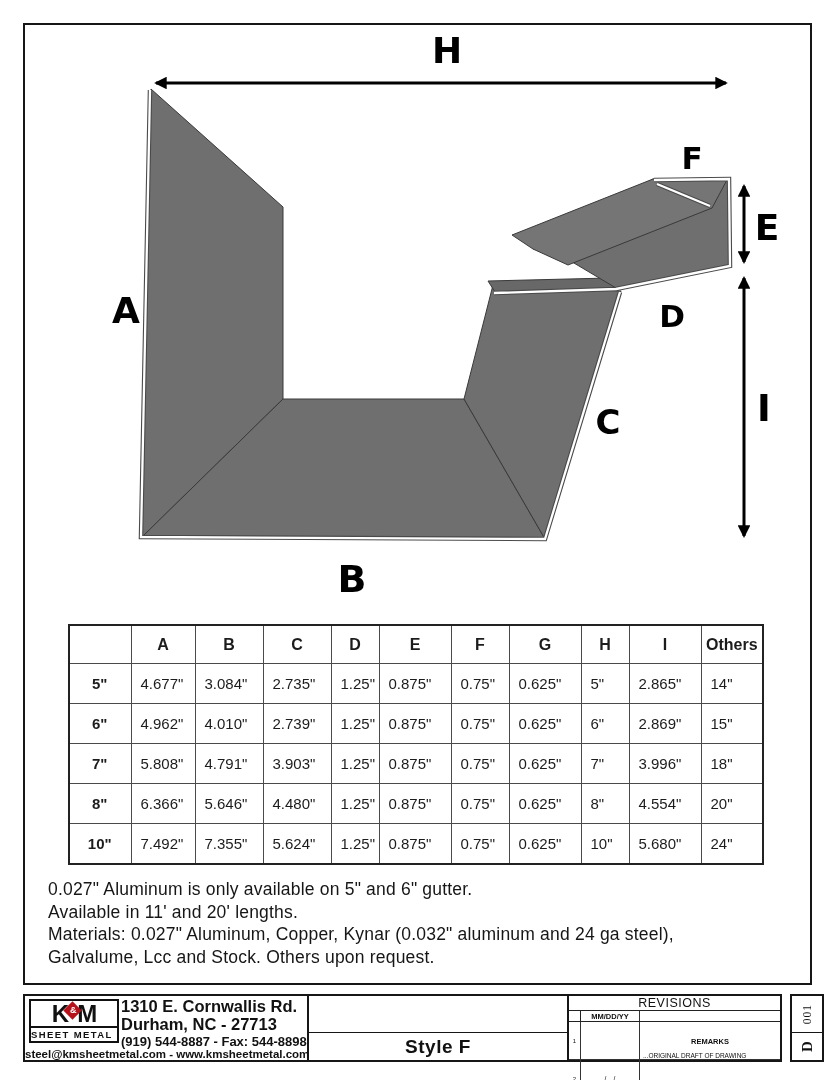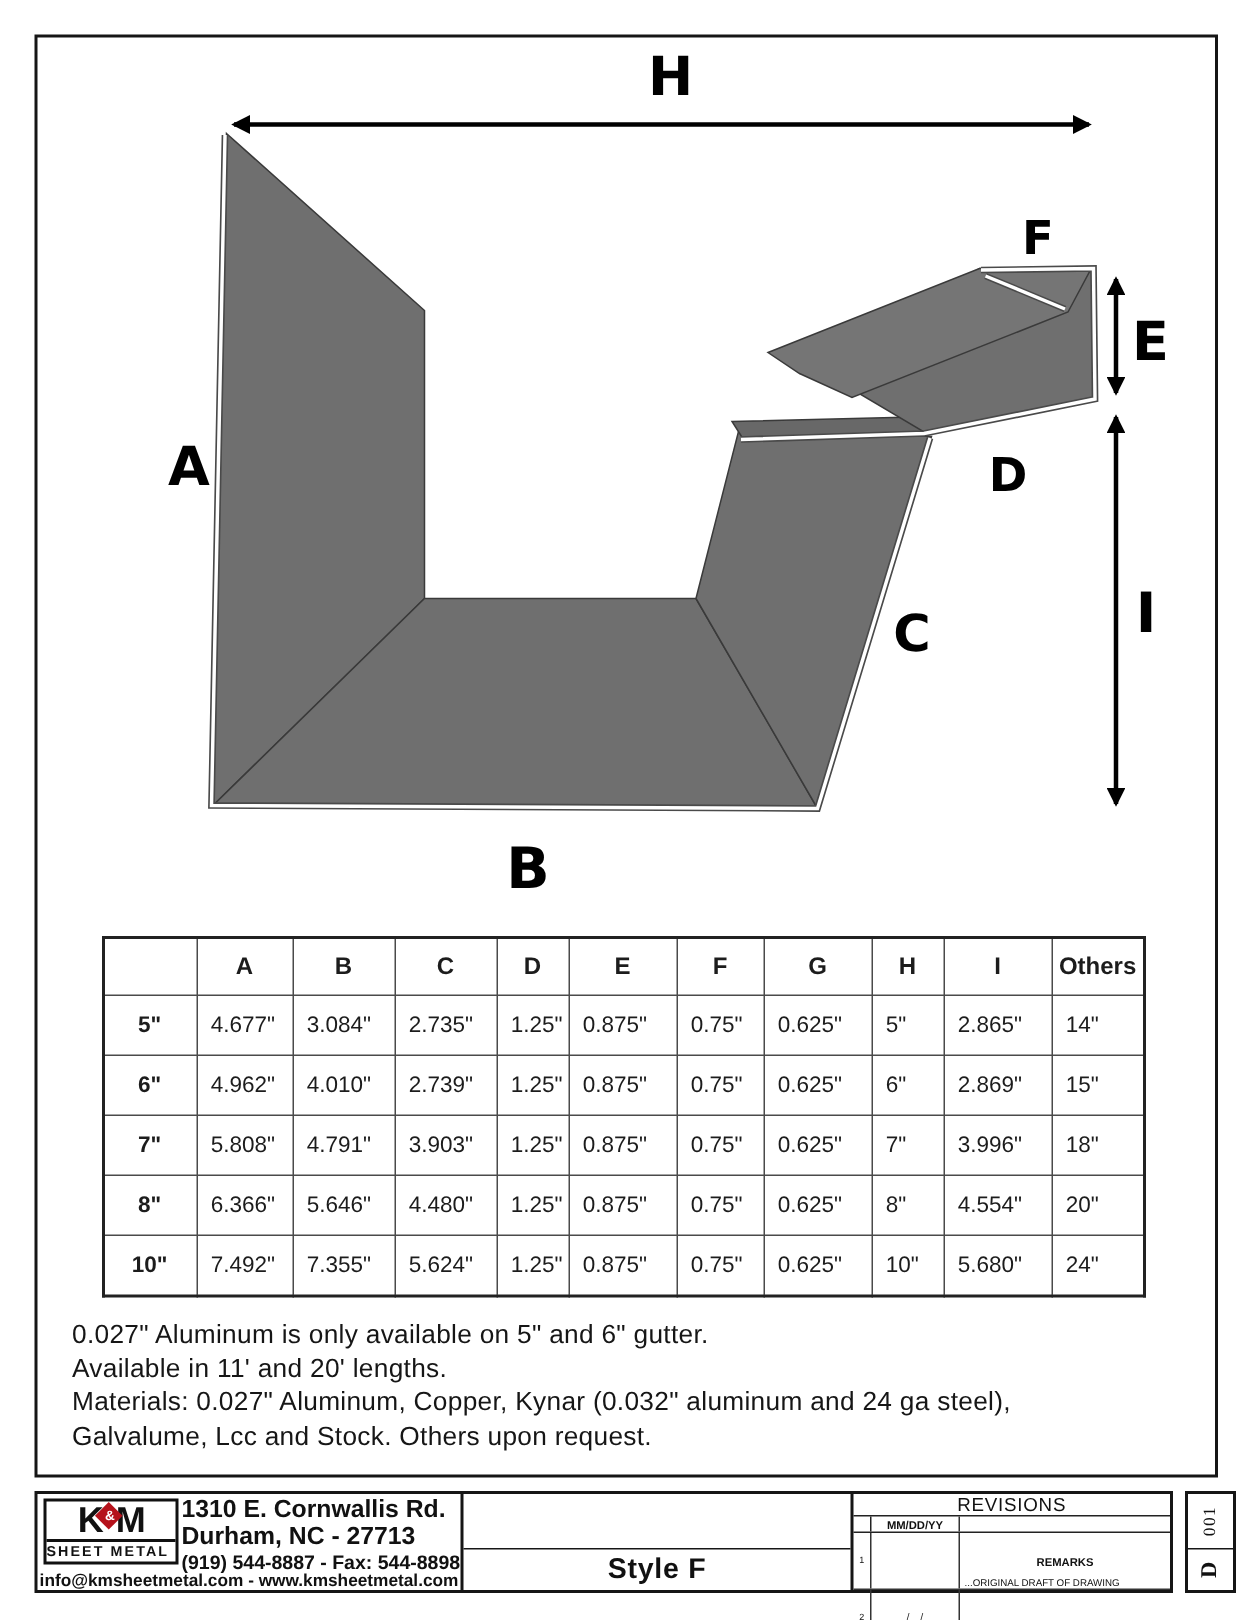--- a/index.html
+++ b/index.html
@@ -241,21 +241,21 @@
         </span>
         <span>M</span>
       </div>
       <div class="logo-sub">SHEET METAL</div>
     </div>
     <div class="addr">
       <div class="l1">1310 E. Cornwallis Rd.</div>
       <div class="l2">Durham, NC - 27713</div>
       <div class="l3">(919) 544-8887 - Fax: 544-8898</div>
     </div>
-    <div class="contact">info@kmsheetmetal.com - www.kmsheetmetal.com</div>
+    <div class="contact">steel@kmsheetmetal.com - www.kmsheetmetal.com</div>
   </div>
 
   <div class="tb-mid">
     <div class="mid-empty"></div>
     <div class="mid-title">Style F</div>
   </div>
 
   <div class="tb-rev">
     <div class="rev-title">REVISIONS</div>
     <div class="rev-head">

